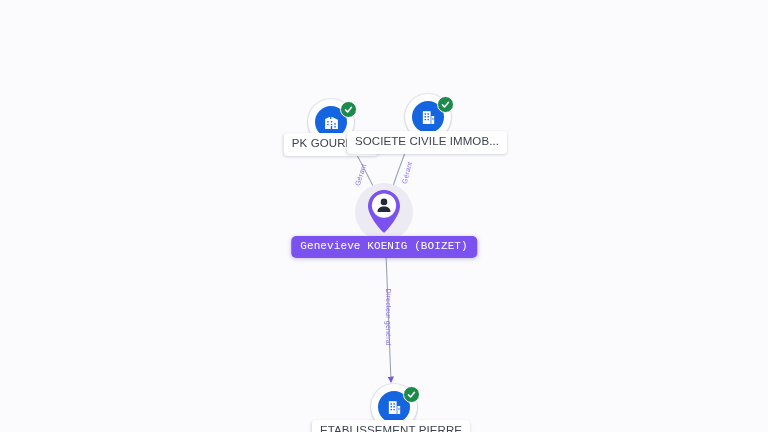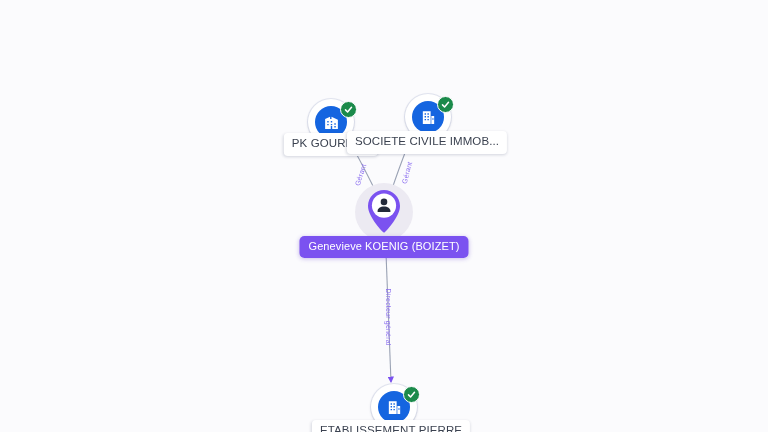--- a/index.html
+++ b/index.html
@@ -111,20 +111,21 @@
     box-shadow: 0 1px 3px rgba(30, 40, 80, 0.18);
     letter-spacing: 0.1px;
   }
   .label-pill.person {
     background: #7b52f0;
     color: #ffffff;
     border-radius: 5px;
     box-shadow: 0 1px 4px rgba(90, 50, 200, 0.30);
     font-size: 11px;
     padding: 5px 9px 6px;
+    font-family: Liberation Mono, monospace;
   }
   .label-pill.clipped {
     border-radius: 4px 4px 0 0;
   }
 
   
   .edge-label {
     position: absolute;
     font-size: 7px;
     color: #8b6ef0;

